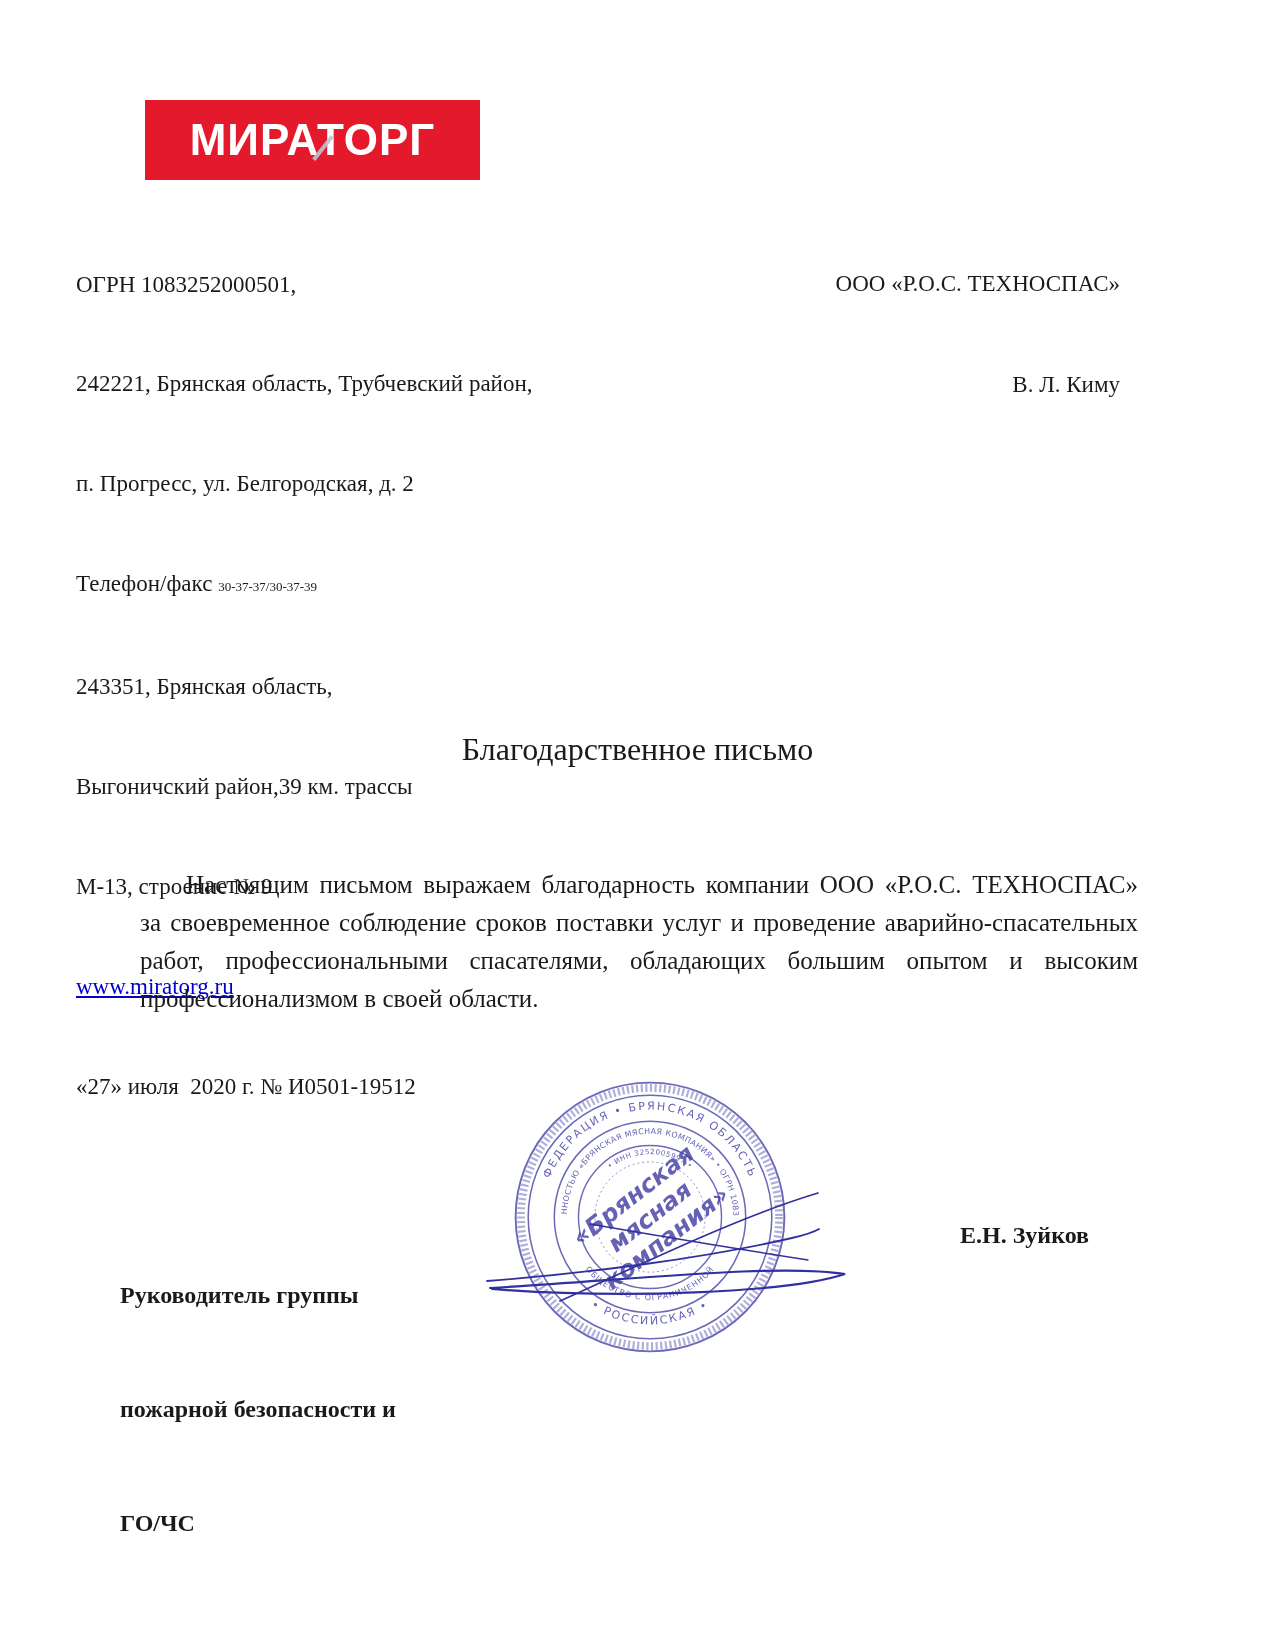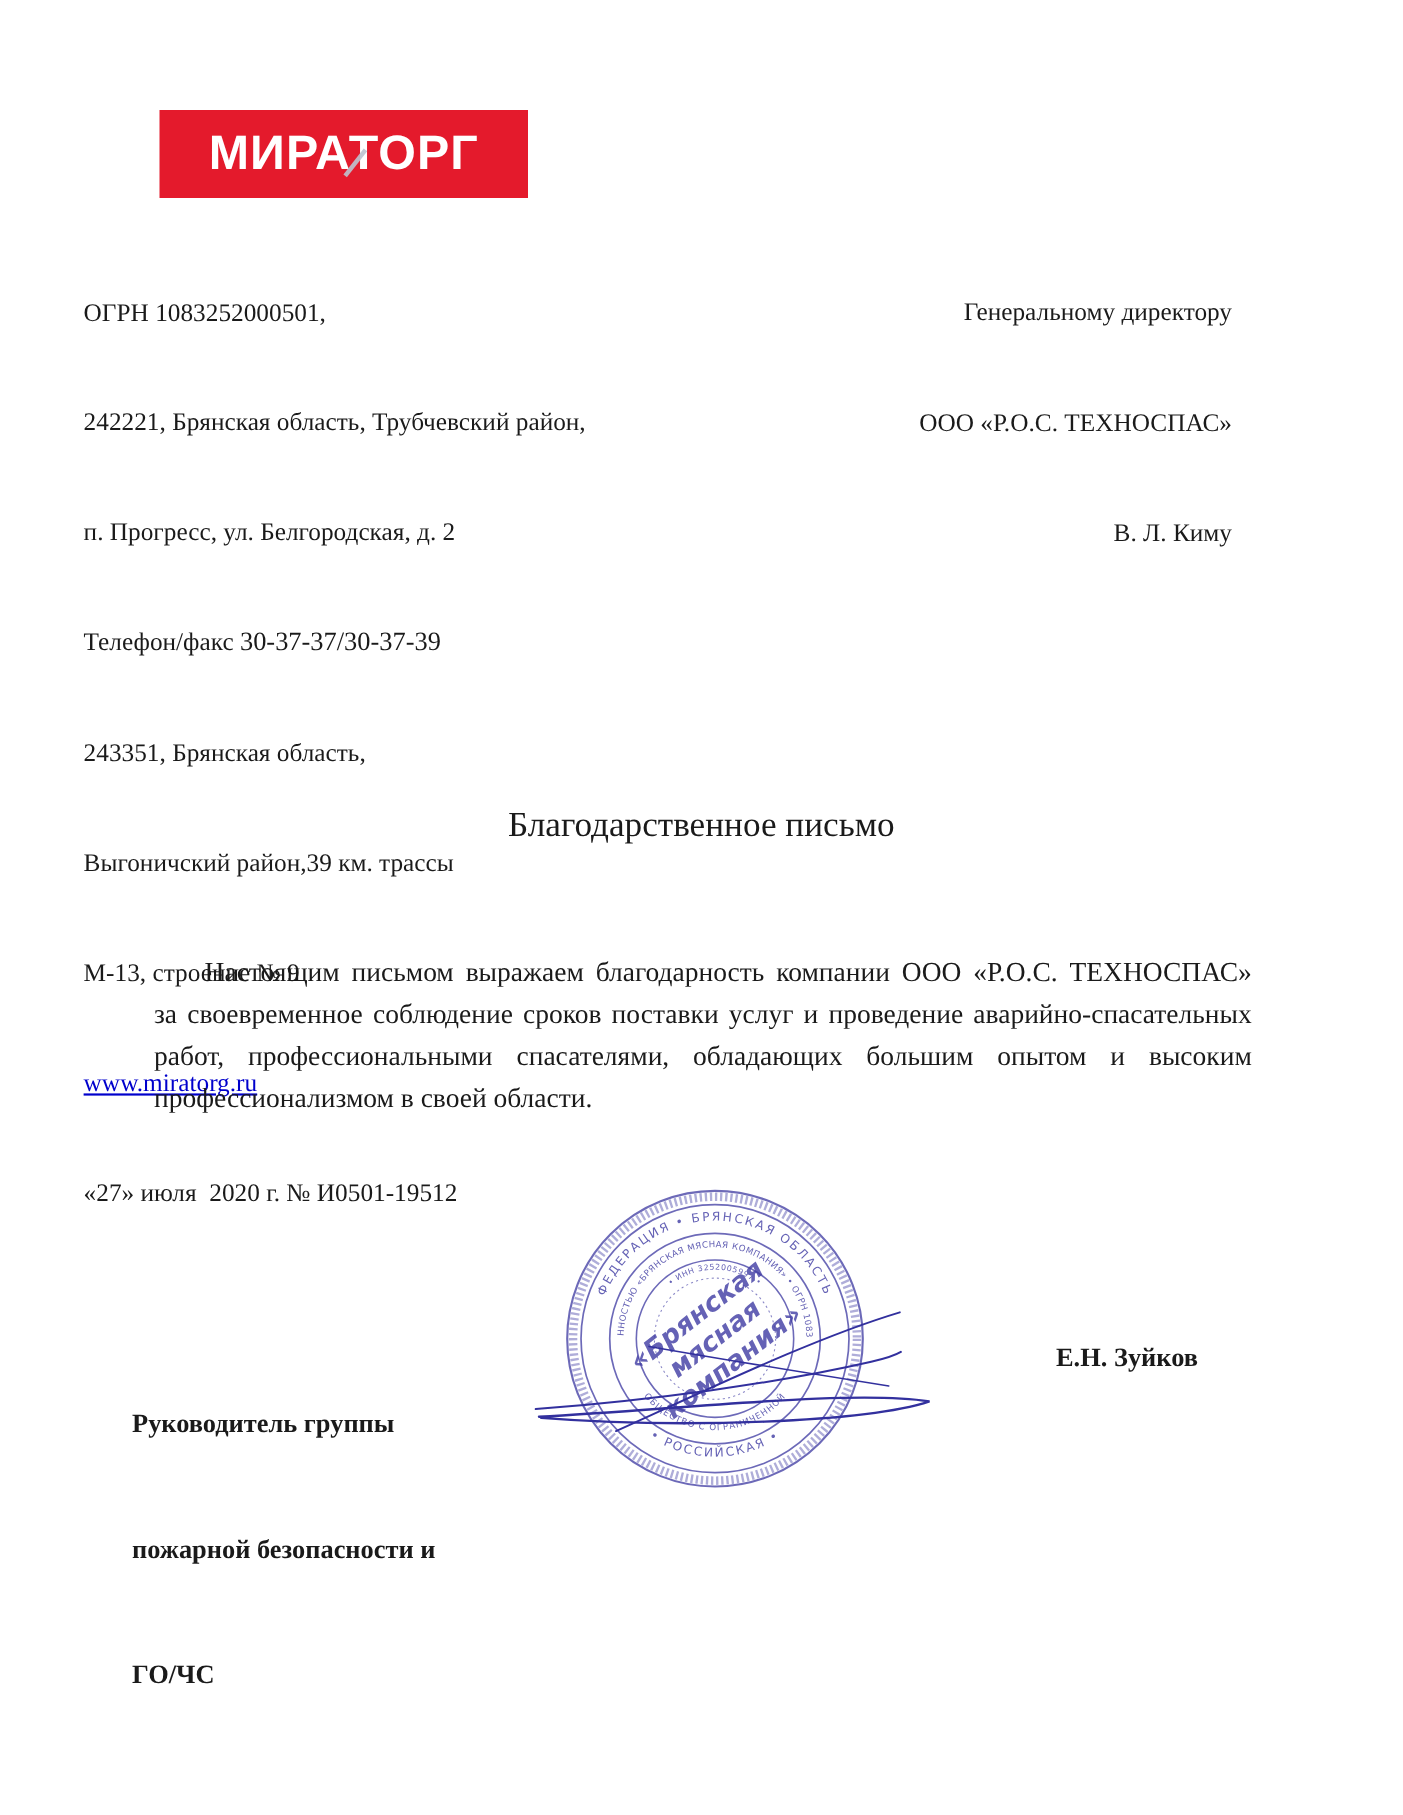--- a/index.html
+++ b/index.html
@@ -27,21 +27,21 @@
   .logo-arrow{
     position:absolute;left:163px;top:46px;width:30px;height:4px;
     background:#bcc3cf;transform:rotate(-52deg);opacity:.9;
   }
   
   .sender{
     position:absolute;left:76px;top:201px;width:500px;
     font-size:23px;line-height:33.3px;white-space:pre-wrap;
   }
   .sender .b{font-weight:bold;}
-  .sender .small{font-size:24px;}
+  .sender .small{font-size:13px;}
   .sender a{color:#0000cc;text-decoration:underline;}
   
   .recipient{
     position:absolute;right:155px;top:200px;width:460px;
     font-size:23px;line-height:33.5px;text-align:right;white-space:pre-wrap;
   }
   
   .title{
     position:absolute;left:0;top:731px;width:100%;
     text-align:center;font-size:32px;font-weight:normal;white-space:pre-wrap;
@@ -86,21 +86,20 @@
     <div>п. Прогресс, ул. Белгородская, д. 2</div>
     <div><span>Телефон/факс </span><span class="small">30-37-37/30-37-39</span></div>
     <div>243351, Брянская область,</div>
     <div>Выгоничский район,39 км. трассы</div>
     <div>М-13, строение № 9</div>
     <div><a href="#">www.miratorg.ru</a></div>
     <div>«27» июля  2020 г. № И0501-19512</div>
   </div>
 
   <div class="recipient">
-    <div>Генеральному директору</div>
     <div>ООО «Р.О.С. ТЕХНОСПАС»</div>
     <div>В. Л. Киму</div>
   </div>
 
   <div class="title">Благодарственное письмо</div>
   <p class="body-par">Настоящим письмом выражаем благодарность компании ООО «Р.О.С. ТЕХНОСПАС»  за своевременное соблюдение сроков поставки услуг и проведение аварийно-спасательных работ, профессиональными спасателями, обладающих большим опытом и высоким профессионализмом в своей области.</p>
 
   <div class="position">
     <div>Руководитель группы</div>
     <div>пожарной безопасности и</div>

